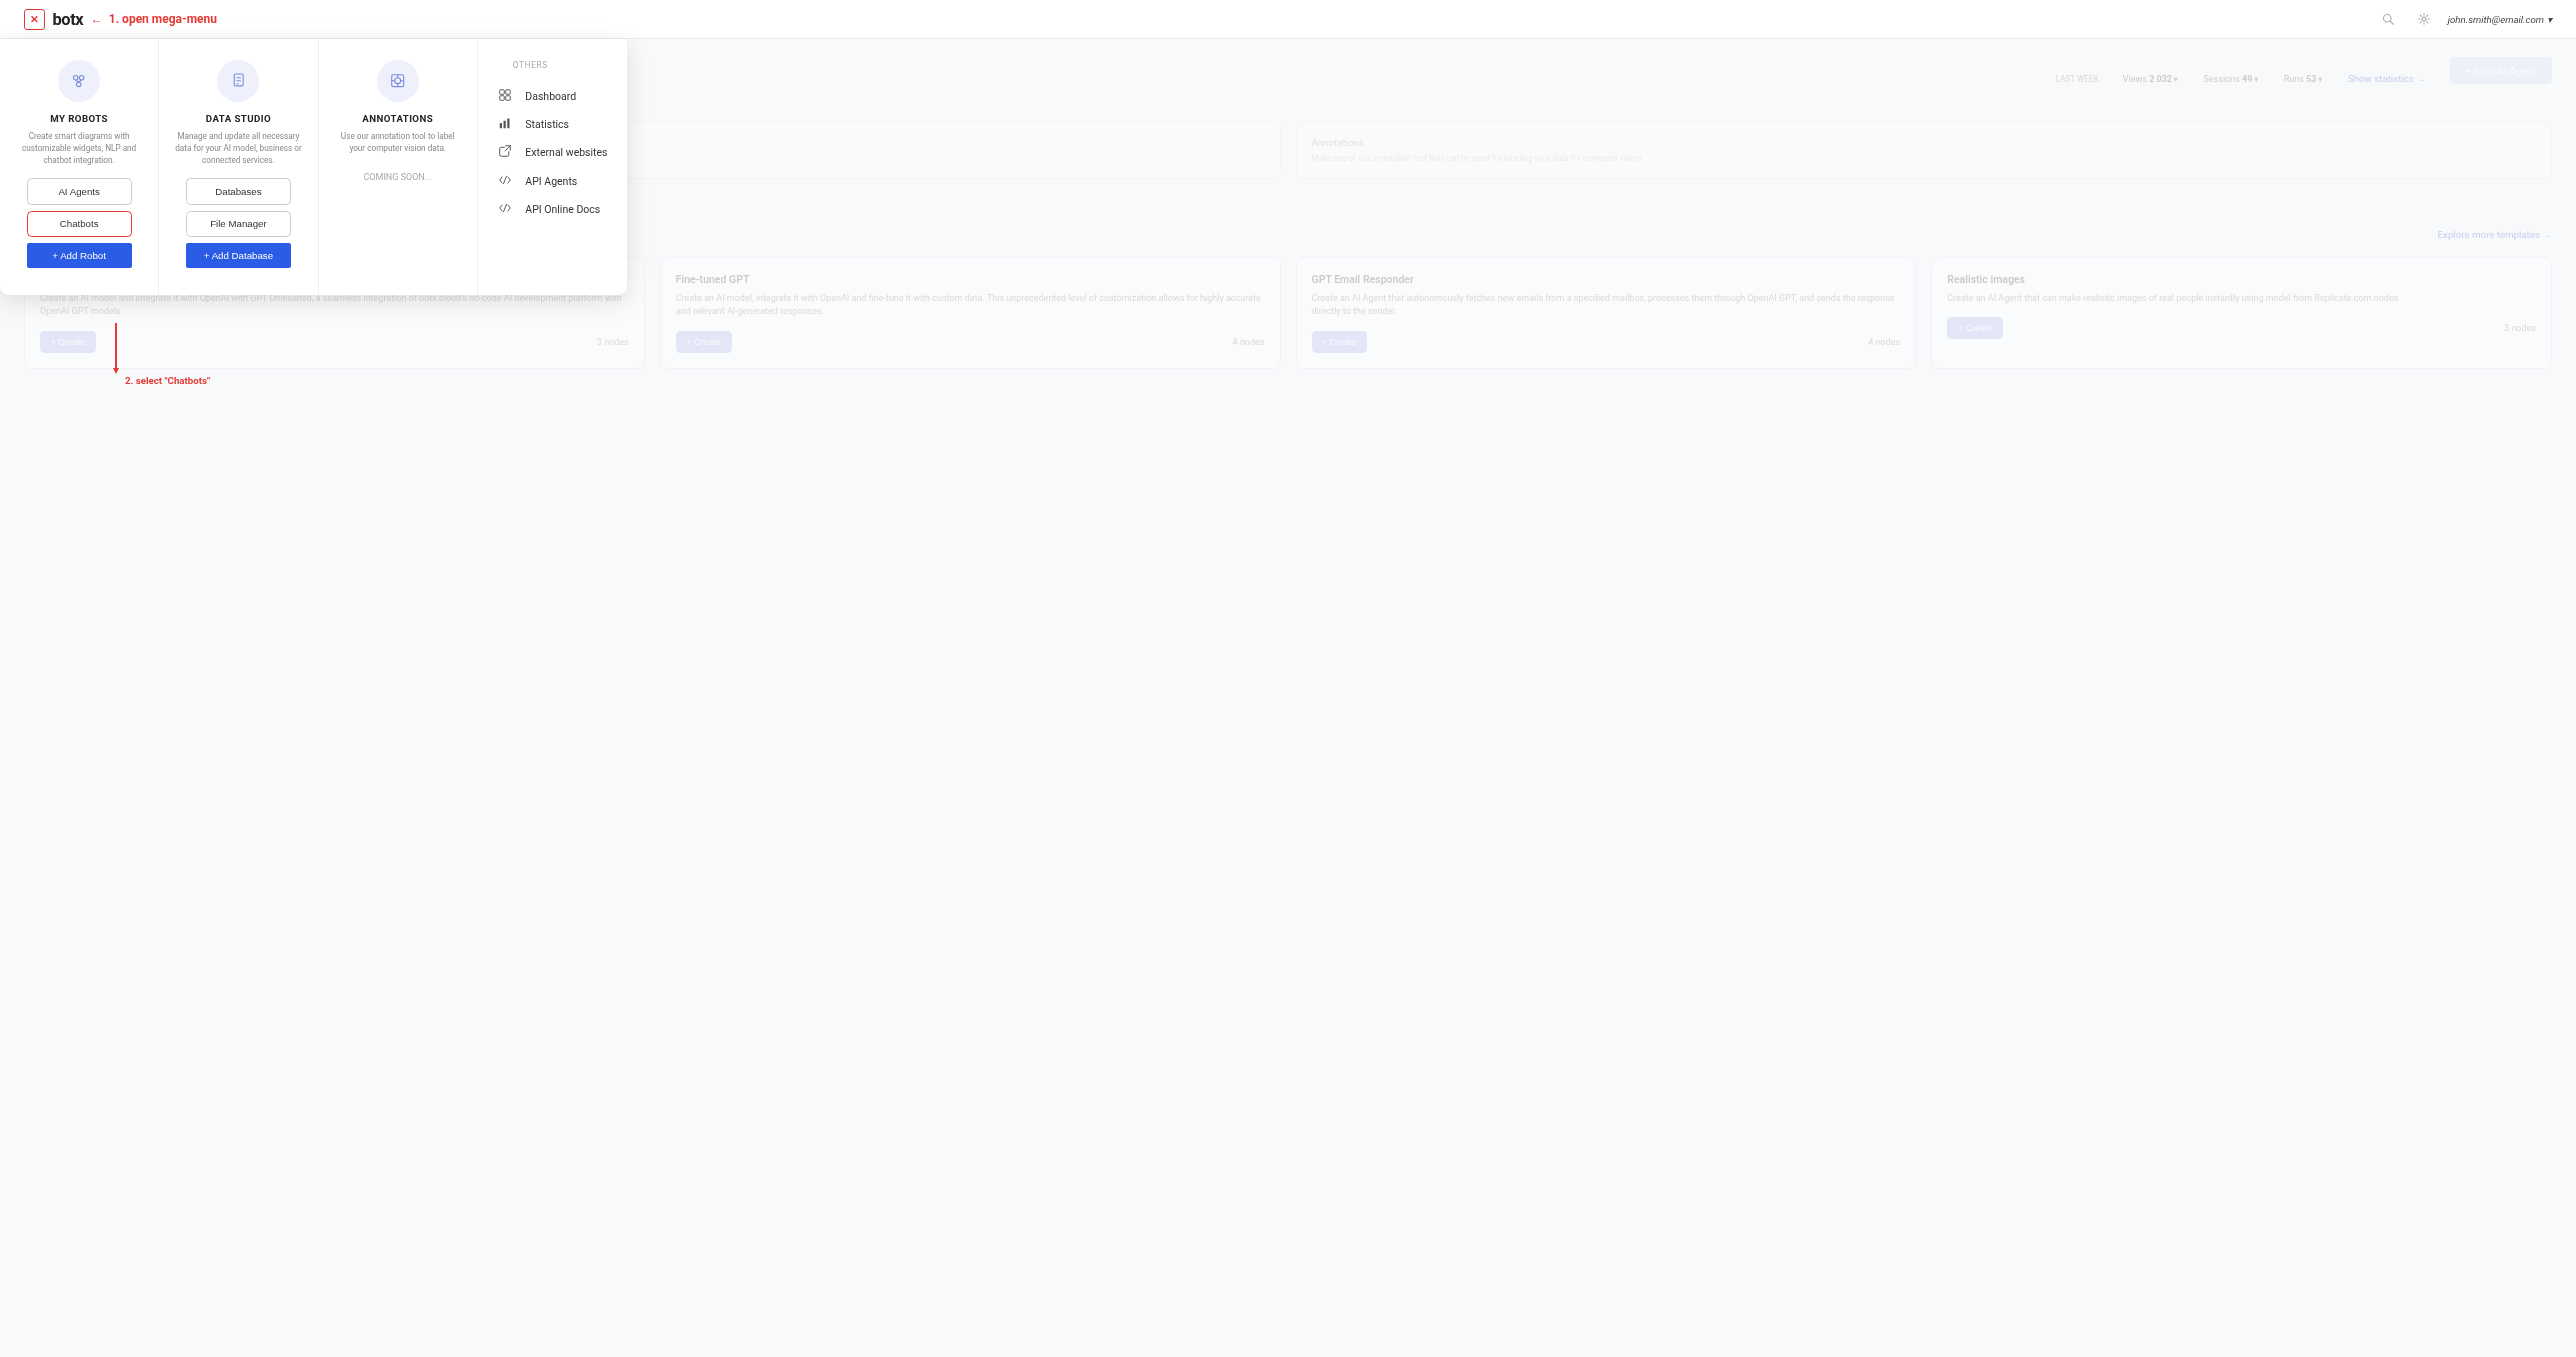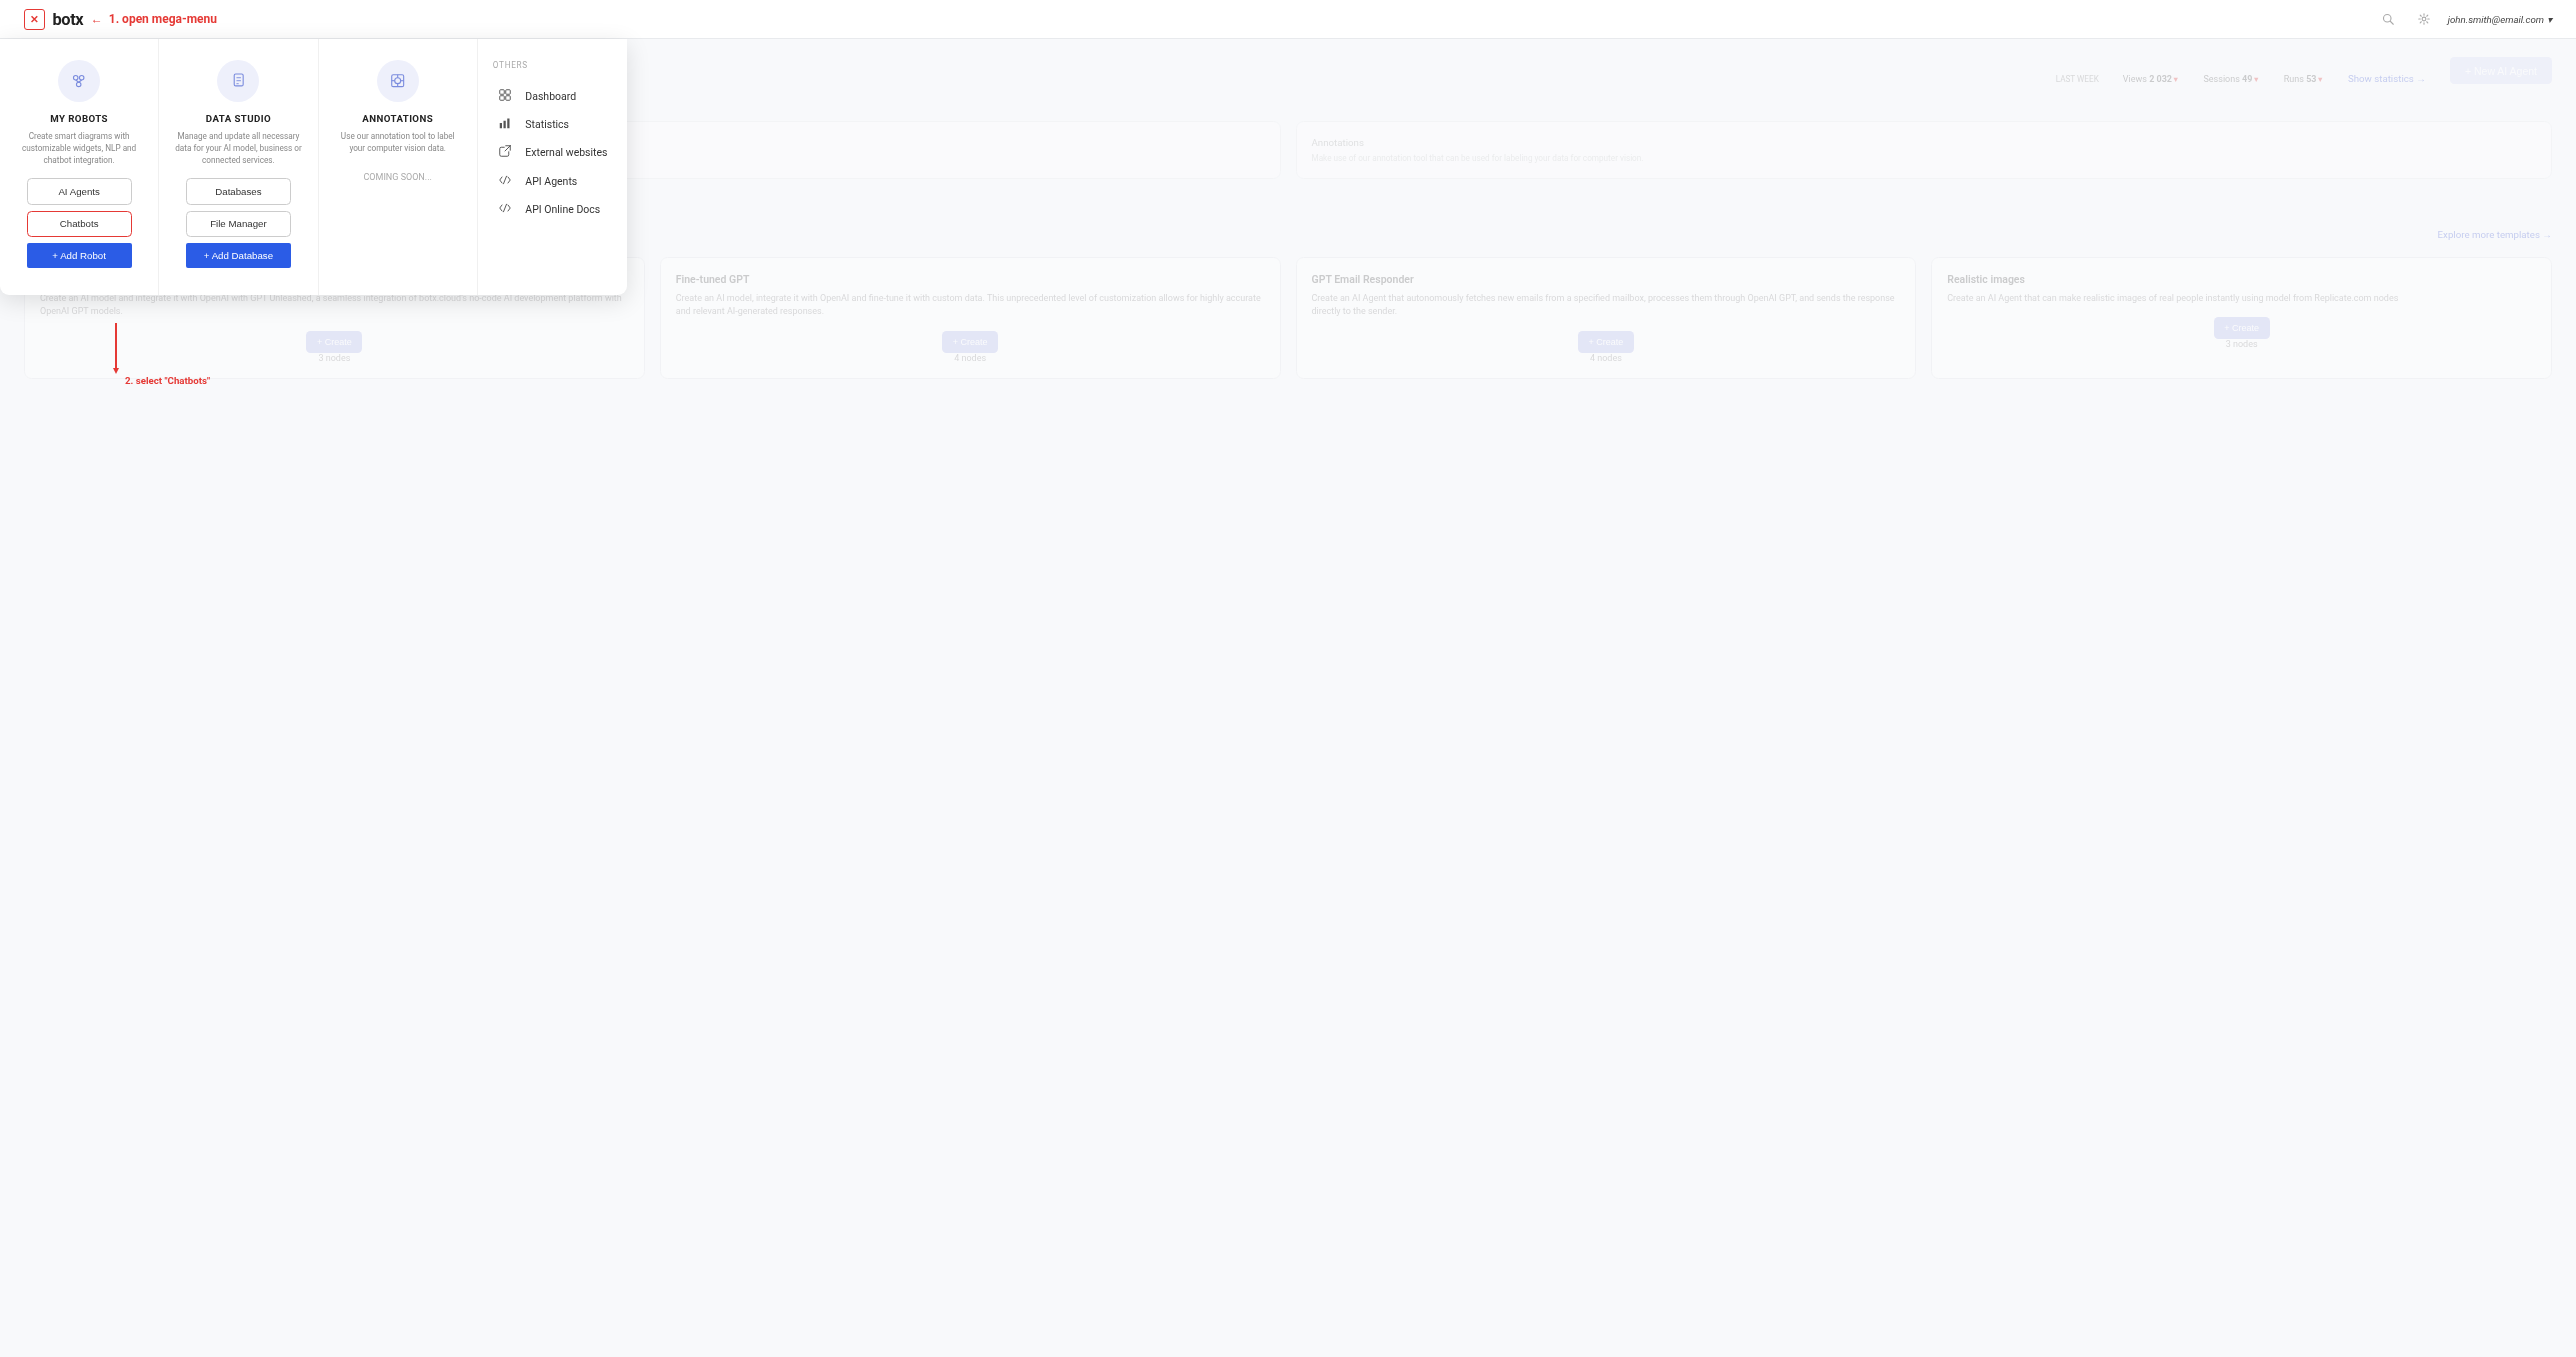--- a/index.html
+++ b/index.html
@@ -117,21 +117,20 @@
       border-radius: 7.5px;
       padding: 15px;
       border: 0.7px solid #e8eaed;
     }
     .template-card-title { font-size: 10.5px; font-weight: 600; color: #888; margin-bottom: 6px; }
     .template-card-desc { font-size: 9px; color: #aaa; line-height: 1.5; margin-bottom: 12px; }
     .template-card-footer {
       display: flex;
       align-items: center;
       justify-content: space-between;
-      flex-direction: column;
     }
     .create-btn {
       background: #c5caf0;
       color: #fff;
       border: none;
       border-radius: 4.5px;
       padding: 6px 10.5px;
       font-size: 9px;
       cursor: pointer;
     }
@@ -235,20 +234,21 @@
     .menu-col-others {
       padding: 21px 15px;
       min-width: 149px;
     }
     .others-label {
       font-size: 8.2px;
       color: #aaa;
       text-transform: uppercase;
       letter-spacing: 0.7px;
       margin-bottom: 12px;
+      margin-left: 20px;
     }
     .others-item {
       display: flex;
       align-items: center;
       gap: 13px;
       padding: 6.7px 4.5px;
       font-size: 10.5px;
       color: #333;
       cursor: pointer;
       border-radius: 4.5px;

